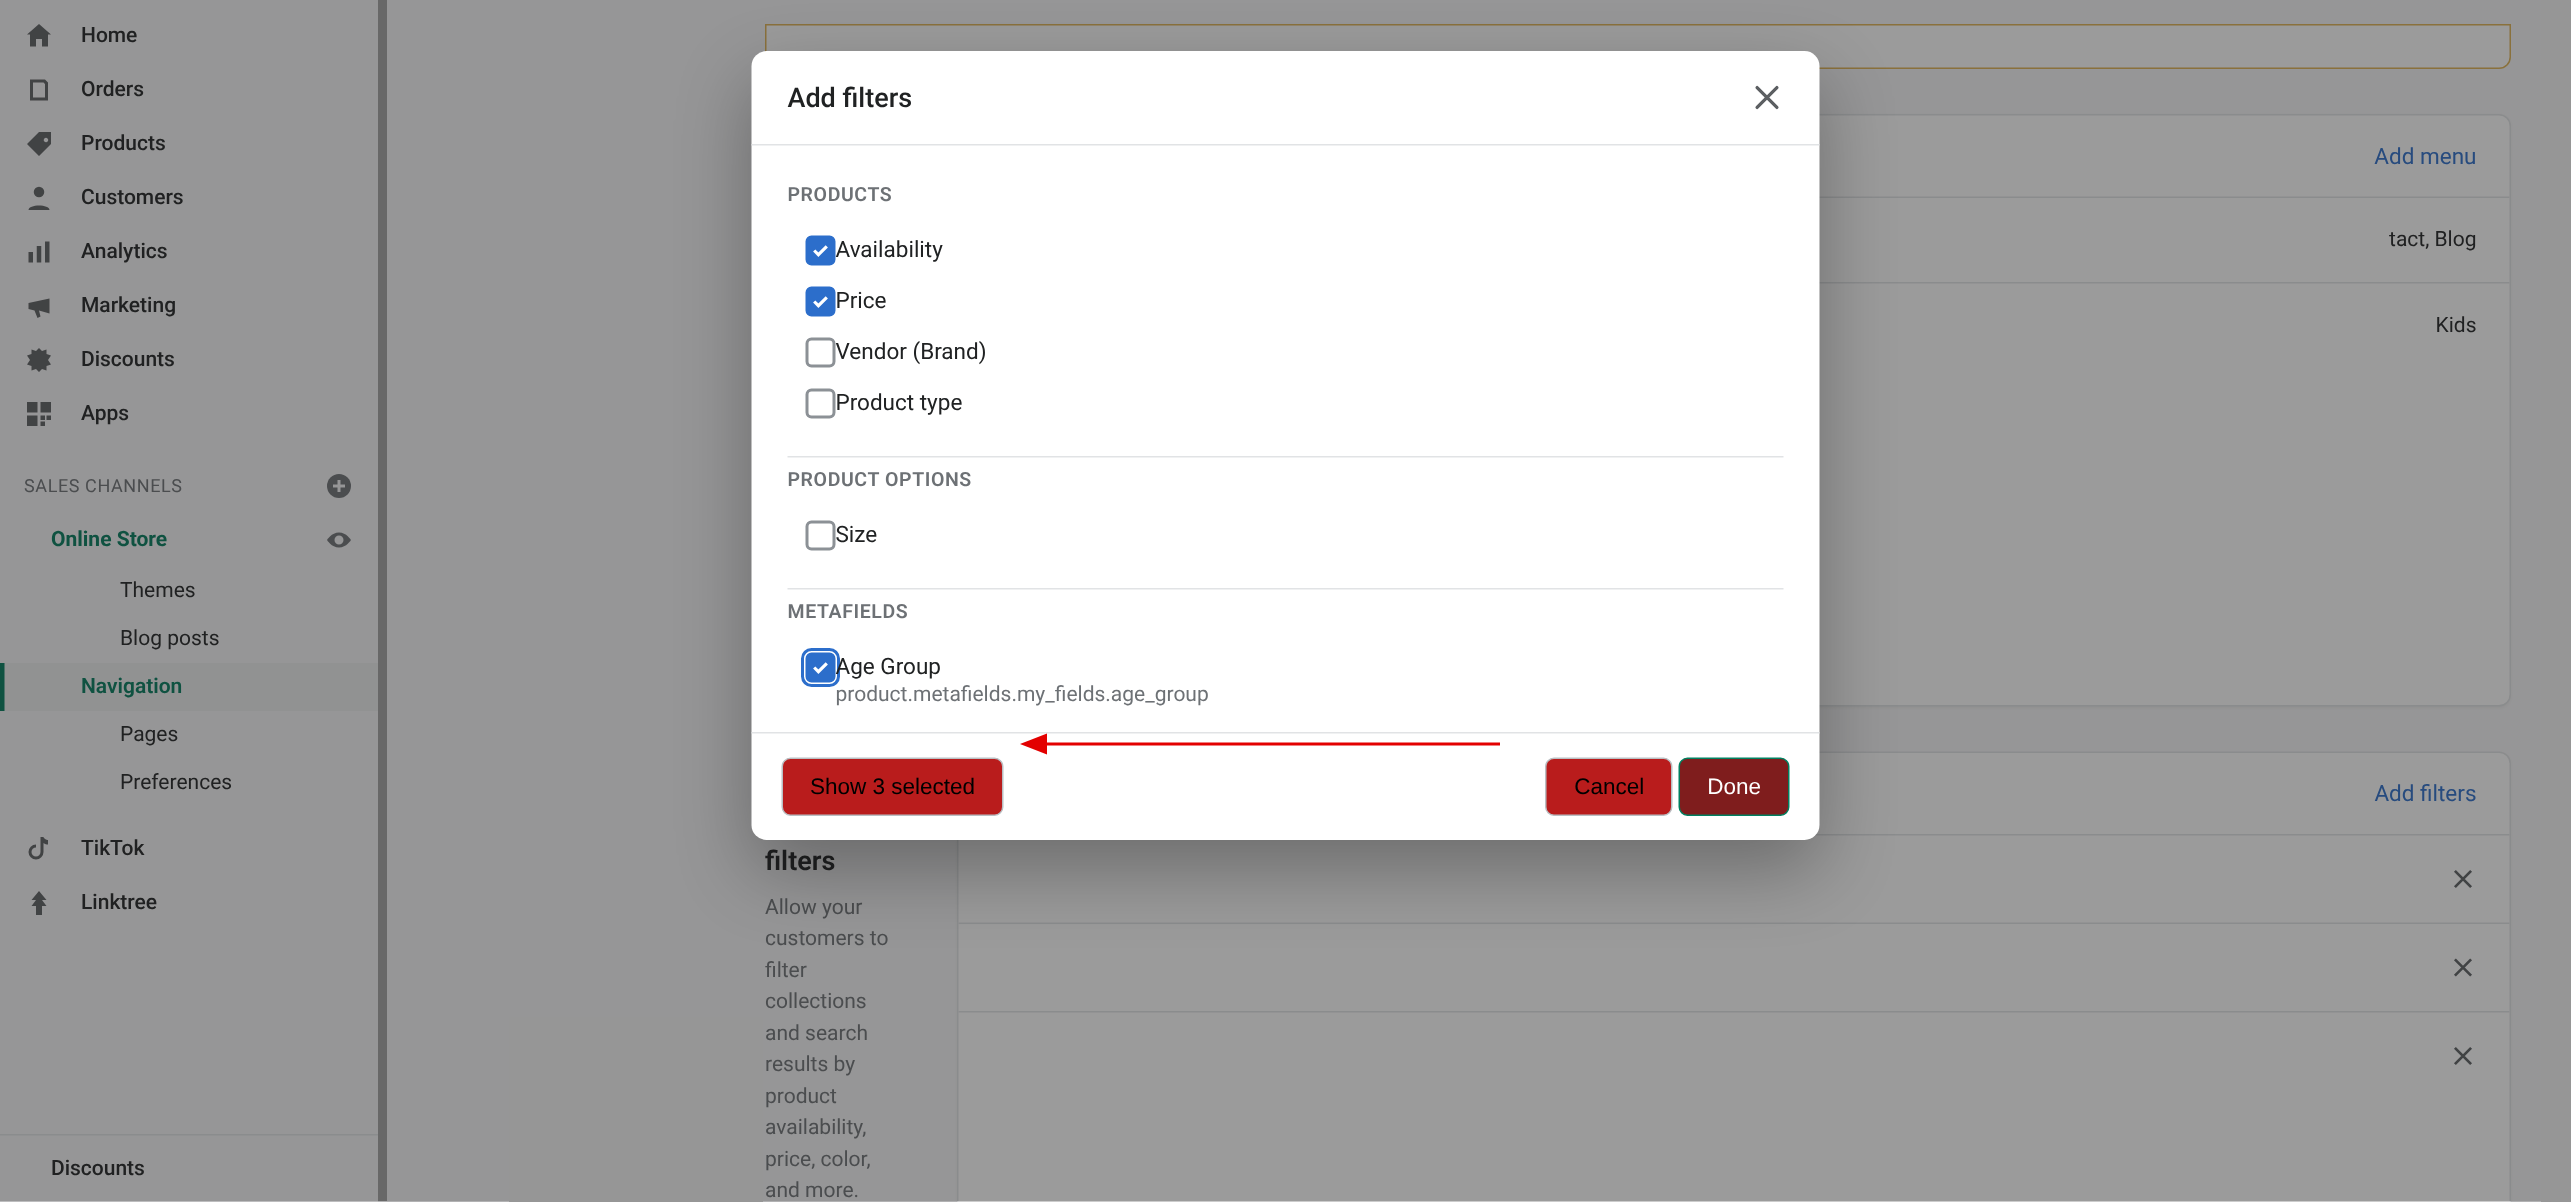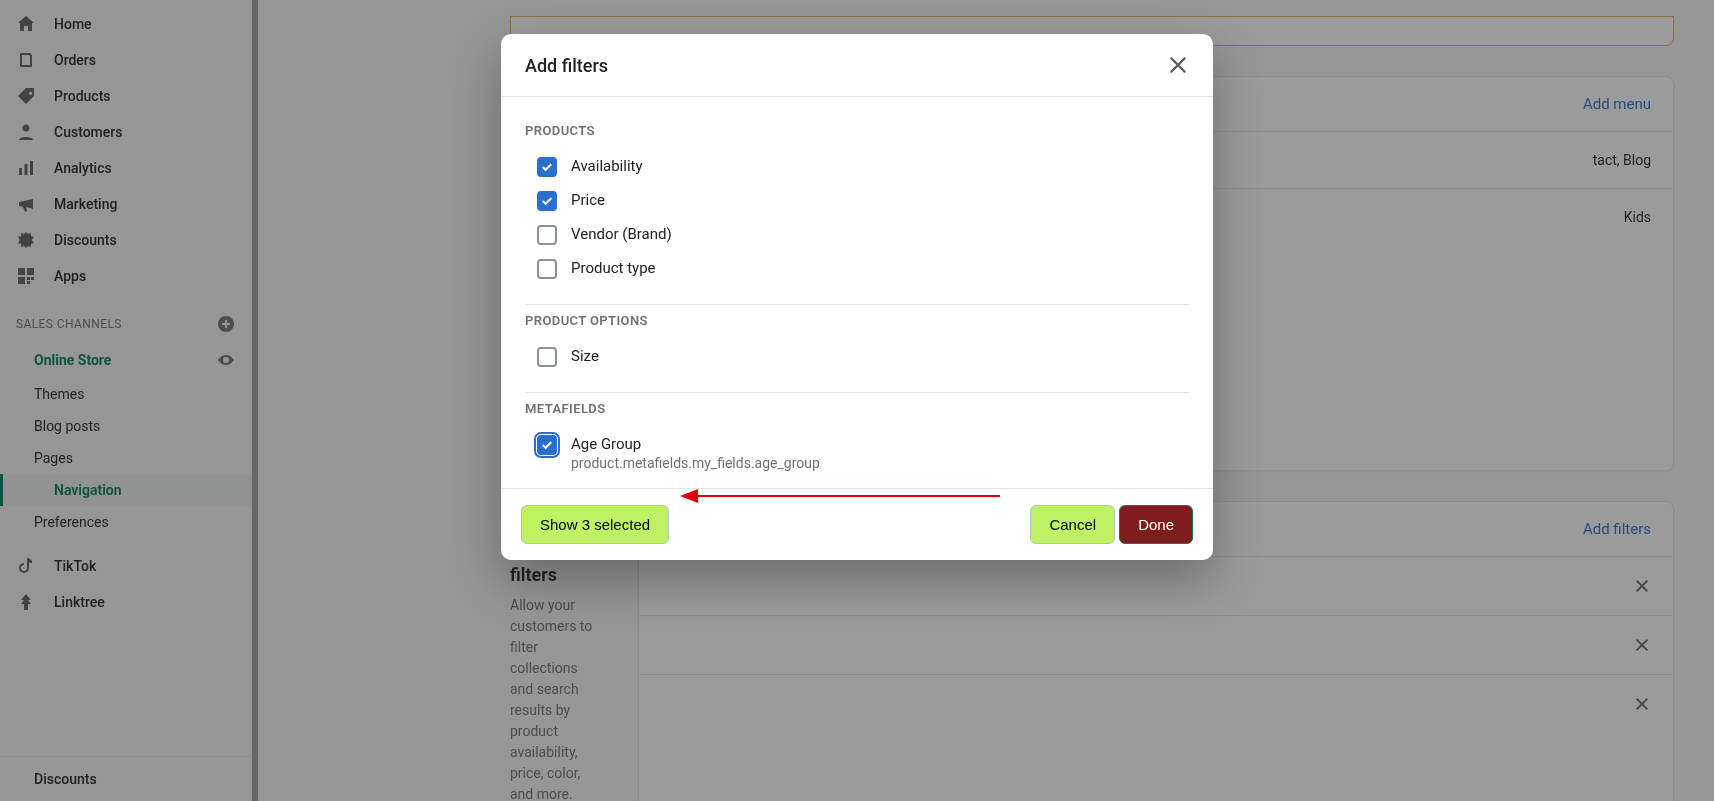--- a/index.html
+++ b/index.html
@@ -30,21 +30,21 @@
   .nav-item {
     display: flex;
     align-items: center;
     padding: 8px 16px;
     gap: 18px;
     cursor: pointer;
     color: #202223;
     font-weight:500;
   }
   .nav-item .icon { width: 20px; height:20px; display:flex; align-items:center; justify-content:center; fill:#5c5f62; }
-  .nav-sub { padding-left: 34px; font-weight:400; }
+  .nav-sub { padding-left: 80px; font-weight:400; }
   .nav-item.selected {
     background: #edeeef;
     color: #007a5c;
     font-weight:600;
     border-left: 3px solid #007a5c;
     padding-left: 51px;
     margin-left:0;
   }
   .sales-header {
     display:flex; align-items:center; justify-content:space-between;
@@ -116,21 +116,21 @@
     overflow-y:auto;
     position:relative;
   }
   .modal-body::-webkit-scrollbar{width:12px;}
   .modal-body::-webkit-scrollbar-thumb{background:#c9c9c9;border-radius:6px;}
   .group-label {
     font-size:13px; font-weight:600; color:#6d7175; letter-spacing:.4px;
     margin: 8px 0 12px 0;
   }
   .check-row {
-    display:flex; align-items:flex-start; gap:14px;
+    display:flex; align-items:flex-start; 
     padding:7px 12px;
   }
   .checkbox {
     width:20px; height:20px; border:2px solid #8c9196; border-radius:4px;
     display:flex; align-items:center; justify-content:center;
     flex-shrink:0;
     cursor:pointer;
   }
   .checkbox.checked { background:#2c6ecb; border-color:#2c6ecb;}
   .checkbox.checked.highlight { outline: 2px solid #2c6ecb; outline-offset:1px;}
@@ -139,21 +139,21 @@
   .check-label { font-size:15px; color:#202223;}
   .check-sub { font-size:14px; color:#6d7175; margin-top:2px;}
   .modal-foot {
     border-top:1px solid #e1e3e5;
     display:flex; justify-content:space-between; align-items:center;
     padding:16px 20px;
   }
   .foot-left {}
   .foot-right { display:flex; gap:4px;}
   .btn {
-    border:1px solid #babfc3; background:#bef264; border-radius:6px;
+    border:1px solid #babfc3; background:#b91c1c; border-radius:6px;
     padding:10px 18px; font-size:15px; cursor:pointer; font-weight:500;
   }
   .btn.primary { background:#7f1d1d; border-color:#008060; color:#fff;}
   
   
   .arrow {
     position:absolute;
     left: 680px; top: 486px;
     z-index:50;
     pointer-events:none;
@@ -257,25 +257,25 @@
         <path d="M10 5c5 0 8 5 8 5s-3 5-8 5-8-5-8-5 3-5 8-5zm0 2a3 3 0 100 6 3 3 0 000-6z"></path>
       </svg>
   </div>
 
   <div class="nav-item nav-sub">
       <span>Themes</span>
     </div>
   <div class="nav-item nav-sub">
       <span>Blog posts</span>
     </div>
+  <div class="nav-item nav-sub selected">
+      <span>Navigation</span>
+    </div>
   <div class="nav-item nav-sub">
       <span>Pages</span>
-    </div>
-  <div class="nav-item nav-sub selected">
-      <span>Navigation</span>
     </div>
   <div class="nav-item nav-sub">
       <span>Preferences</span>
     </div>
 
   <div class="nav-item" style="margin-top:10px">
     <span class="icon">
         <svg viewBox="0 0 20 20">
           <path d="M11 2v10a3 3 0 11-3-3V7a5 5 0 105 5V6c1 1 2 1 3 1V4c-1 0-3-1-3-2z"></path>
         </svg>

